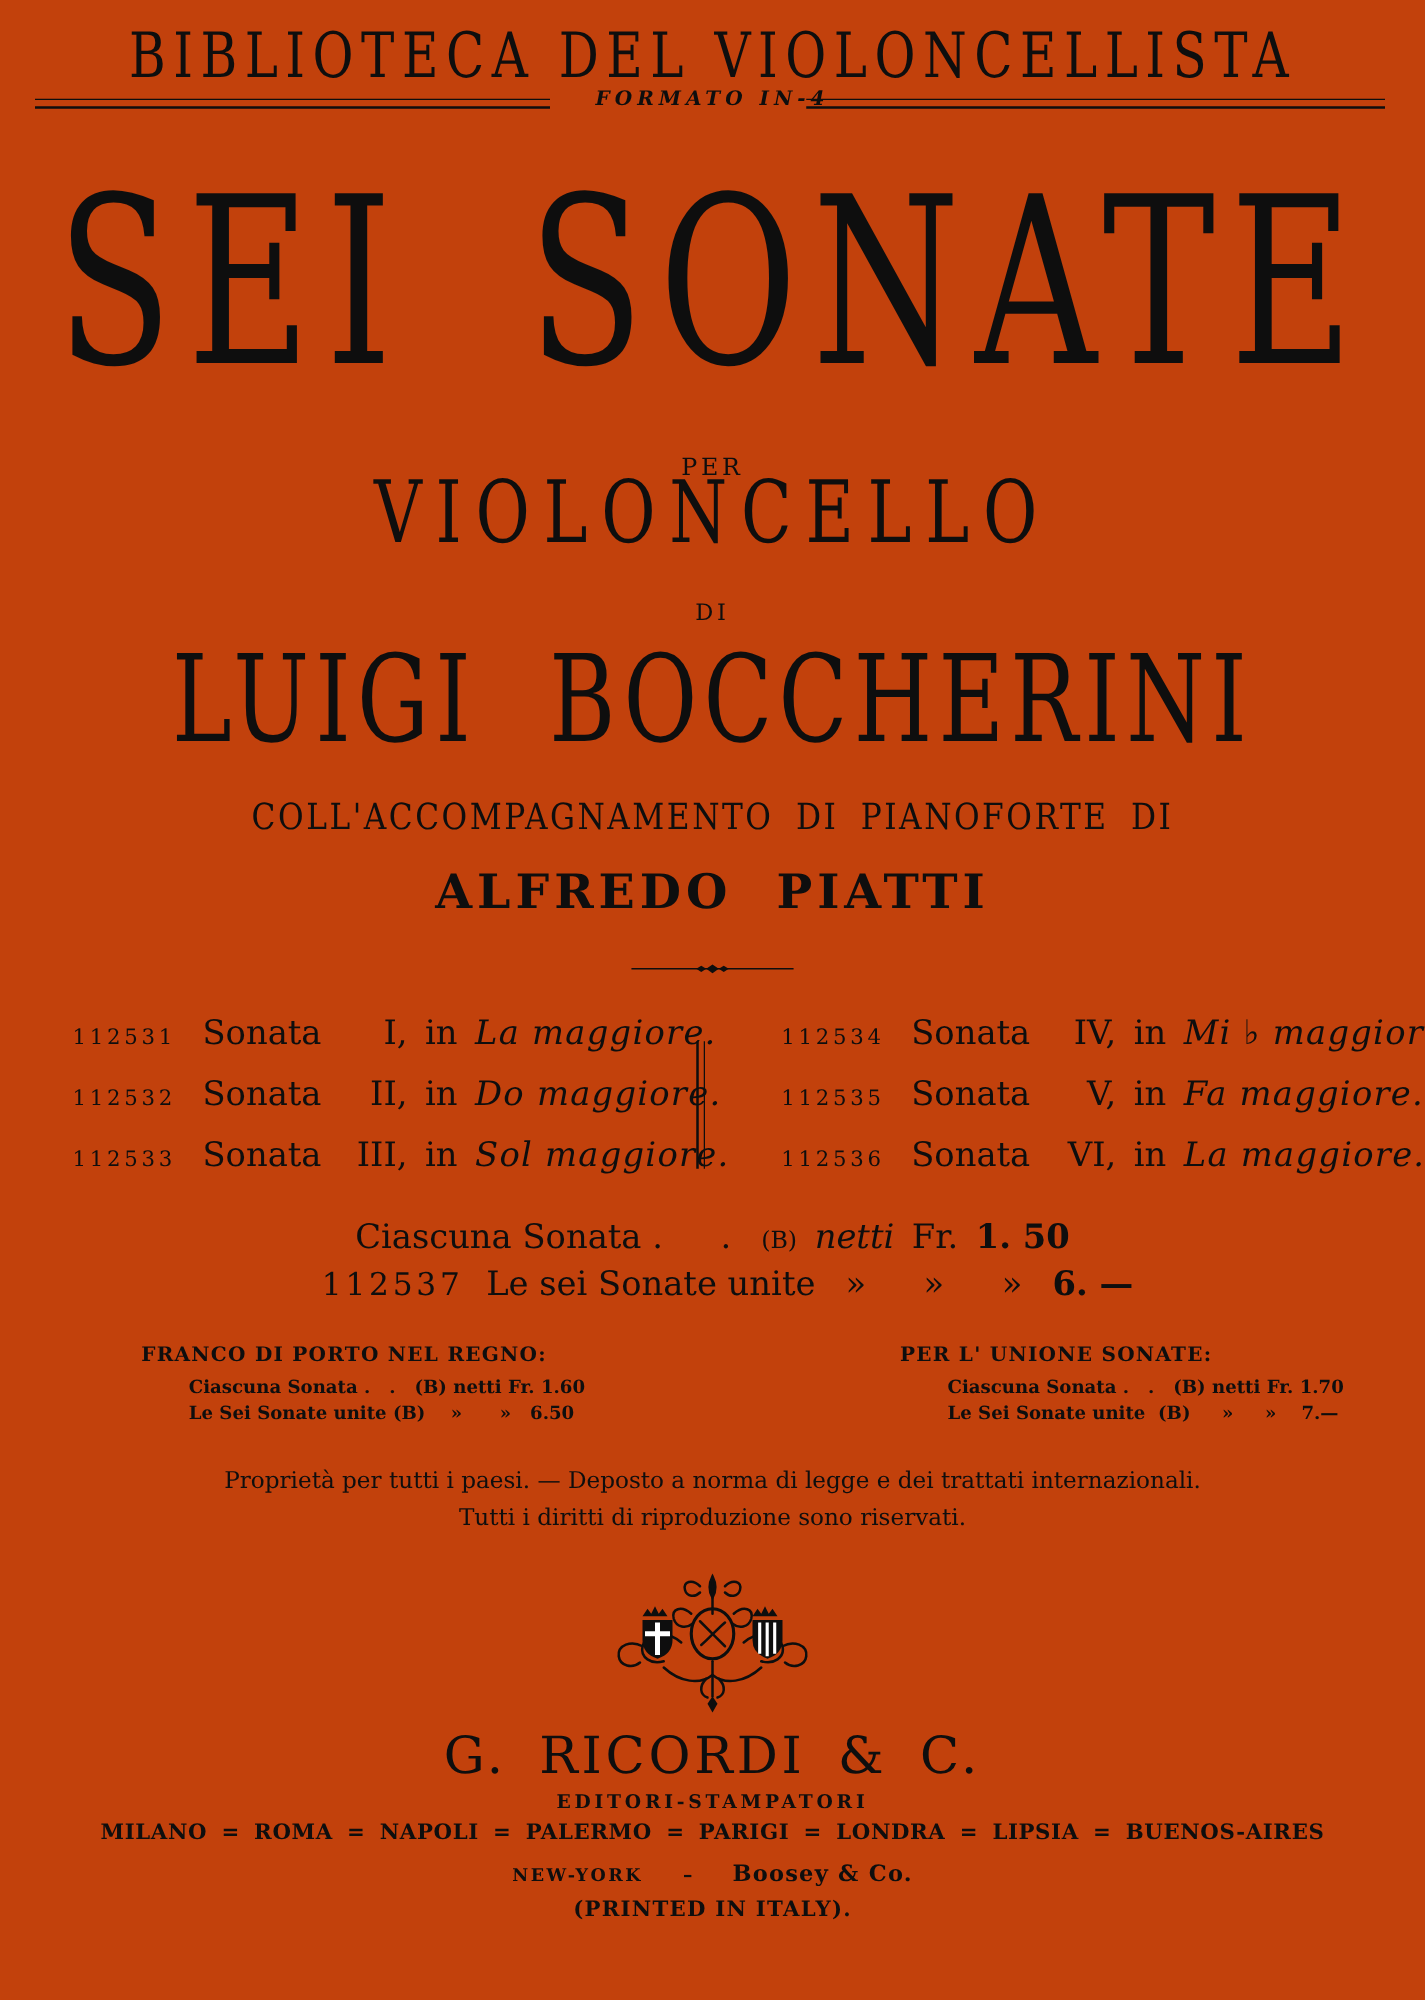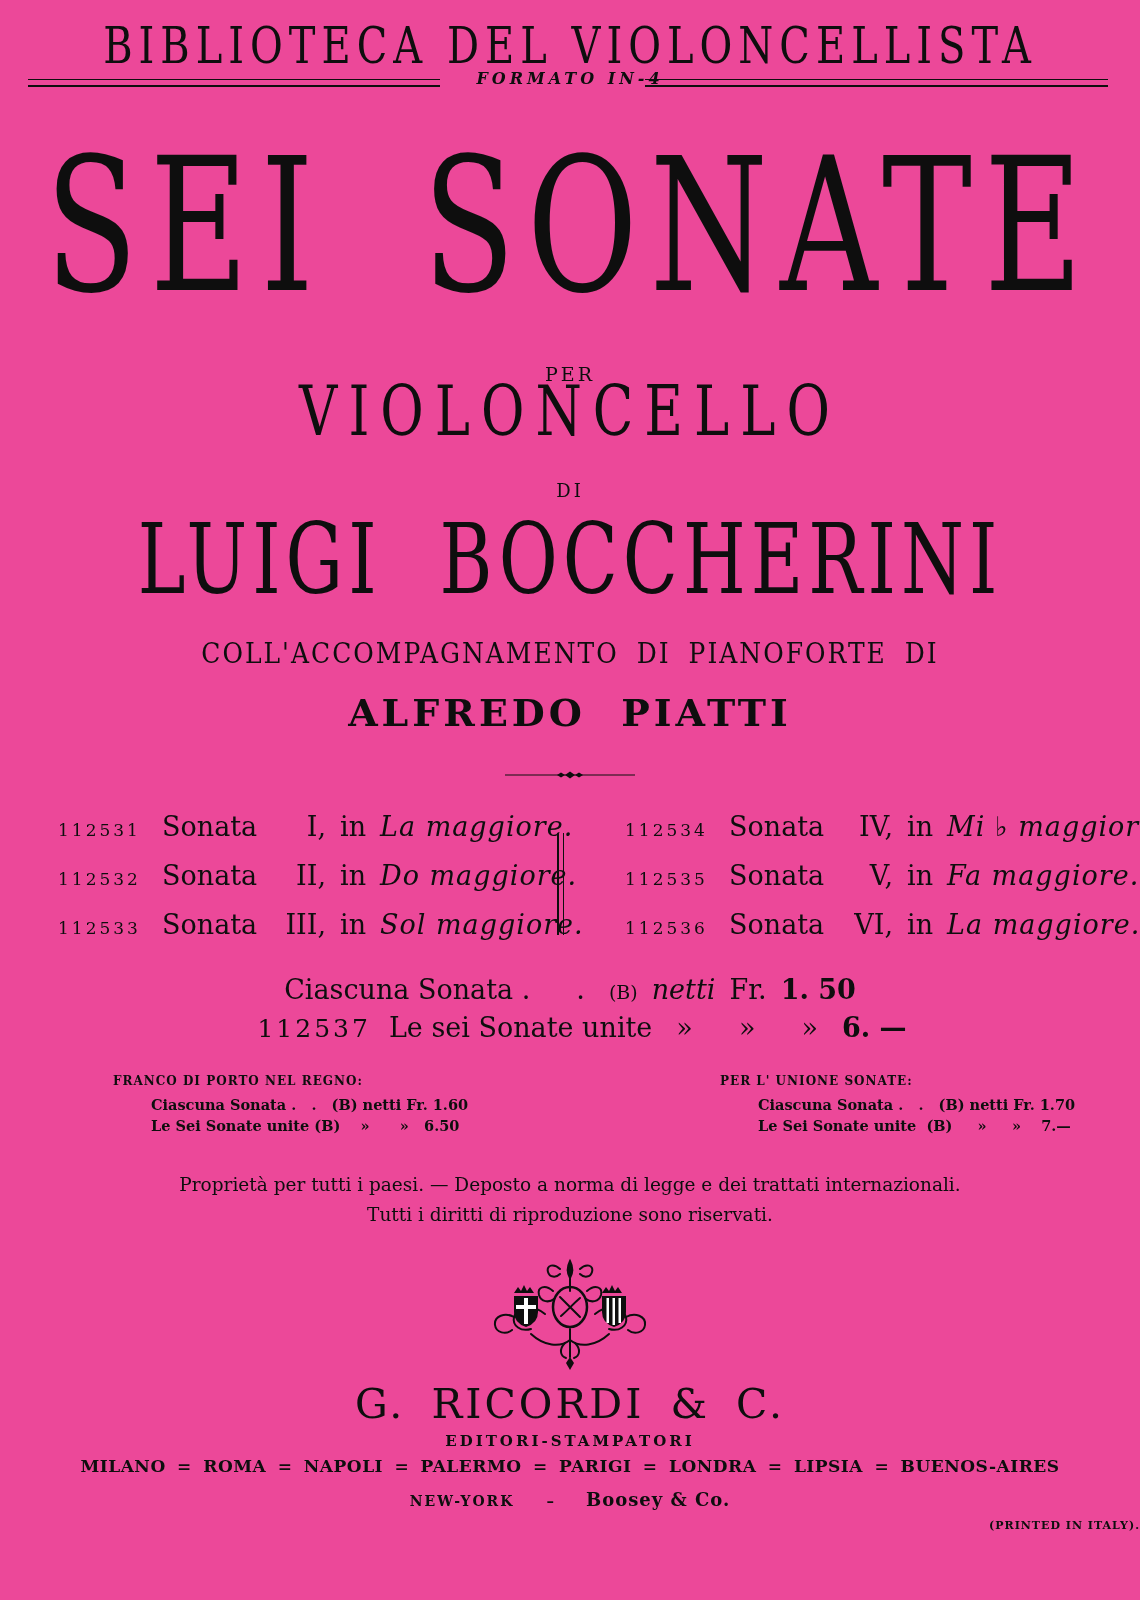--- a/index.html
+++ b/index.html
@@ -1,20 +1,20 @@
 <!DOCTYPE html>
 <html><head>
 <meta charset="utf-8">
 <style>
   html,body{margin:0;padding:0;background:#888;}
   #page{
     position:relative;
     width:1140px;height:1600px;
     margin:0 auto;
-    background:#ec4899;
+    background:#c2410c;
     color:#0e0e0e;
     font-family:"DejaVu Serif","Liberation Serif",serif;
     overflow:hidden;
   }
   .abs{position:absolute;left:0;right:0;text-align:center;line-height:1;}
   .condensed{transform-origin:top center;}
 
   
   #series-title{top:20px;font-size:40px;letter-spacing:6px;transform:scaleY(1.25);white-space:nowrap;}
   .head-rule{position:absolute;top:79px;height:5px;border-top:1.5px solid #0e0e0e;border-bottom:2px solid #0e0e0e;}
@@ -54,36 +54,36 @@
   .price-row .gap-l{margin-left:46px;}
   .ed-mark{font-size:19px;}
   .netti{font-style:italic;}
   .amount{font-weight:bold;}
   #price-set .plate{font-size:25px;letter-spacing:3px;margin-right:18px;}
 
   
   .postal{position:absolute;top:1074px;font-weight:bold;}
   #postal-domestic{left:113px;}
   #postal-union{left:720px;}
-  .postal .heading{font-size:12px;letter-spacing:1px;margin-bottom:6px;}
+  .postal .heading{font-size:16px;letter-spacing:1px;margin-bottom:6px;}
   .postal .pline{font-size:14.5px;margin-left:38px;line-height:1.45;white-space:pre;}
 
   
   #legal{top:1170px;font-size:18.5px;line-height:1.6;}
 
   
   #emblem{top:1254px;}
   #publisher-name{top:1384px;font-size:41px;letter-spacing:3px;word-spacing:10px;white-space:nowrap;}
   #publisher-role{top:1434px;font-size:15px;font-weight:bold;letter-spacing:3px;}
   #publisher-cities{top:1458px;font-size:17px;font-weight:bold;letter-spacing:0.5px;word-spacing:5px;}
   #publisher-newyork{top:1489px;display:flex;justify-content:center;align-items:baseline;position:absolute;left:0;right:0;gap:24px;}
   #publisher-newyork .ny{font-size:14px;font-weight:bold;letter-spacing:2px;}
   #publisher-newyork .dash{font-size:15px;margin:0 8px;font-weight:bold;}
   #publisher-newyork .boosey{font-size:18px;font-weight:bold;letter-spacing:1px;}
-  #printed-note{top:1520px;font-size:11px;font-weight:bold;letter-spacing:1px;text-align:right;}
+  #printed-note{top:1520px;font-size:17px;font-weight:bold;letter-spacing:1px;}
 </style>
 </head>
 <body>
 
 <div id="page">
 
   <div class="abs condensed" id="series-title">BIBLIOTECA DEL VIOLONCELLISTA</div>
   <div class="head-rule" id="head-rule-left"></div>
   <div class="head-rule" id="head-rule-right"></div>
   <div class="abs" id="format-label">FORMATO IN-4</div>

